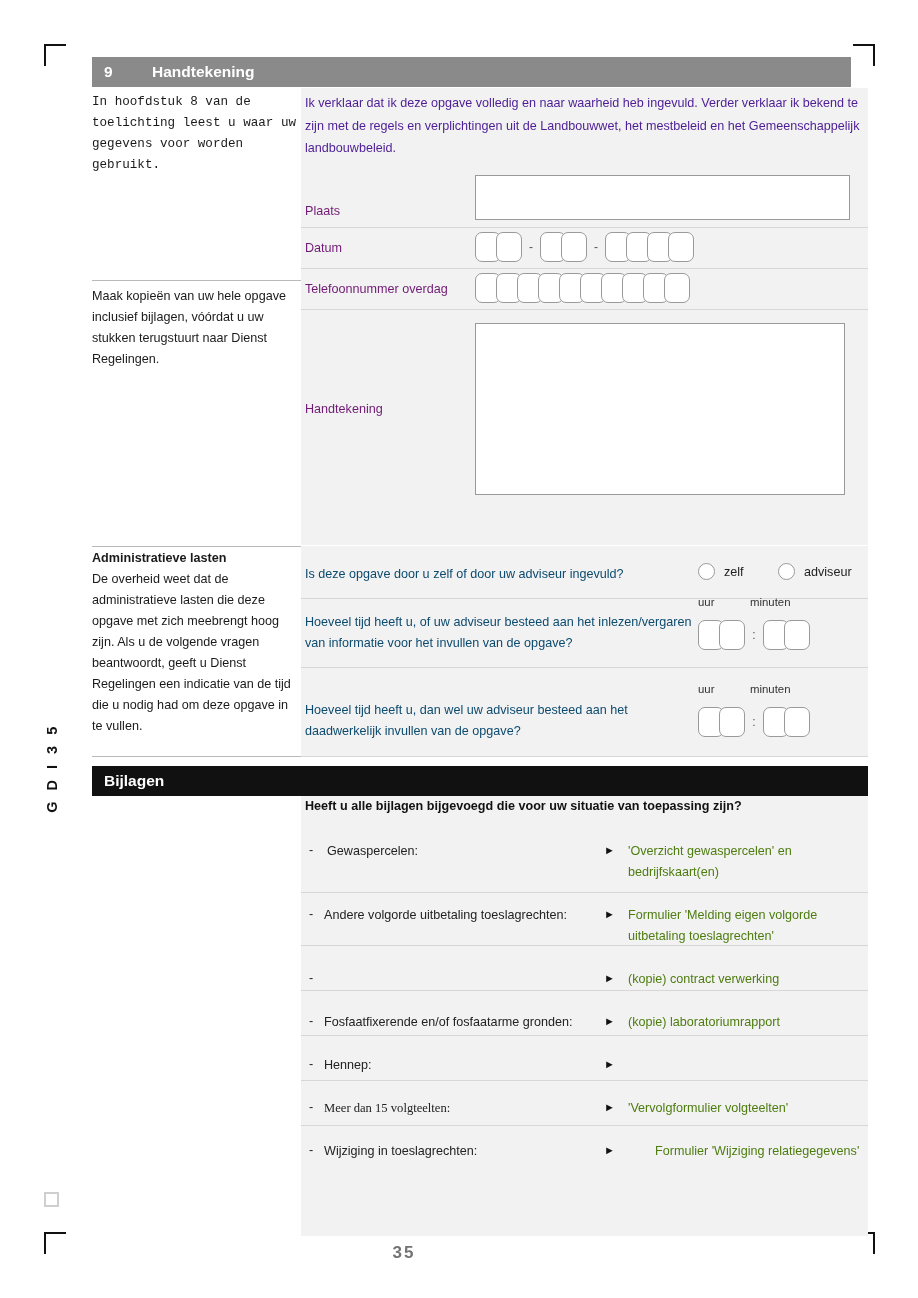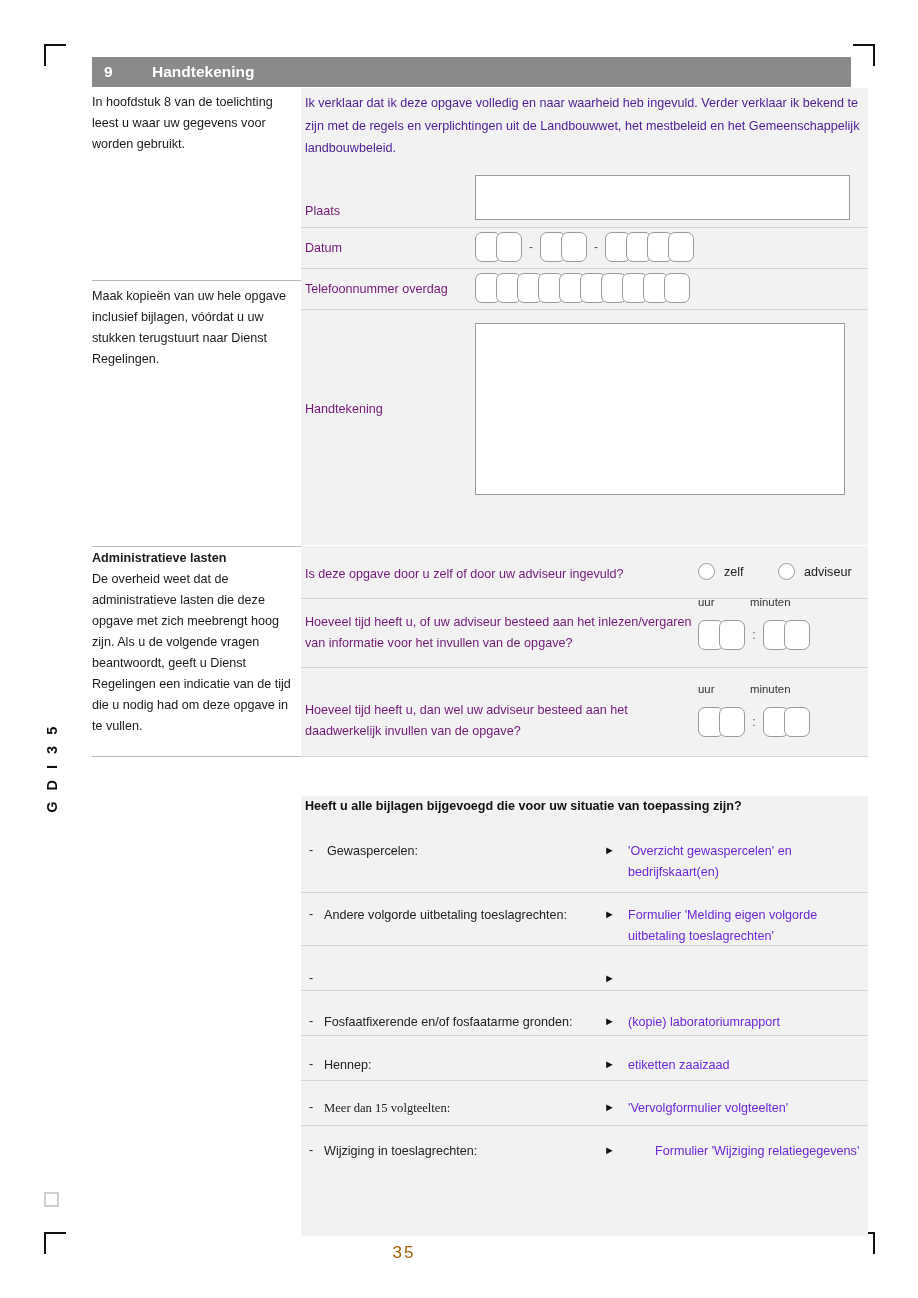--- a/index.html
+++ b/index.html
@@ -105,35 +105,35 @@
     width: 17px; height: 17px; border: 1px solid #9a9a9a;
     border-radius: 50%; background: #fff; display: inline-block;
   }
   .radio-wrap { position: absolute; display: flex; align-items: center; gap: 9px; }
   .radio-wrap span.lbl { font-size: 12.6px; color: #222; }
 
   .minilabel { position: absolute; font-size: 11.4px; color: #333; }
 
   
   .qtext {
-    position: absolute; font-size: 12.6px; line-height: 21px; color: #701a75;
+    position: absolute; font-size: 12.6px; line-height: 21px; color: #0c4a6e;
   }
 
   
   .bjq {
     position: absolute; left: 305px; font-size: 12.6px; font-weight: 700; color: #111;
   }
   .att-dash   { position: absolute; font-size: 12.6px; color: #222; }
   .att-name   { position: absolute; font-size: 12.6px; color: #222; line-height: 21px; width: 290px; }
   .att-arrow  { position: absolute; font-size: 11px; color: #111; }
-  .att-val    { position: absolute; font-size: 12.6px; color: #6d28d9; line-height: 21px; width: 250px; }
+  .att-val    { position: absolute; font-size: 12.6px; color: #4d7c0f; line-height: 21px; width: 250px; }
 
   .pagenum {
     position: absolute; left: 0; top: 1243px; width: 808px;
-    text-align: center; font-size: 17px; font-weight: 400; letter-spacing: 2px; color: #a16207;
+    text-align: center; font-size: 17px; font-weight: 700; letter-spacing: 2px; color: #737373;
   }
 </style>
 </head>
 <body>
 
 <div class="page">
 
   <div class="cropmark cm-tl">
       <i class="h"></i>
       <i class="v"></i>
@@ -155,21 +155,21 @@
   <div class="spine">G D I 3 5</div>
 
   <div class="bar bar-grey">
     <span class="num">9</span>
     <span class="ttl">Handtekening</span>
   </div>
 
   <div class="rcol" style="top:88px; height:139px;"></div>
   <div class="declare">Ik verklaar dat ik deze opgave volledig en naar waarheid heb ingevuld. Verder verklaar ik bekend te zijn met de regels en verplichtingen uit de Landbouwwet, het mestbeleid en het Gemeenschappelijk landbouwbeleid.</div>
 
-  <div class="lnote" style="top:92px;">In hoofdstuk 8 van de toelichting leest u waar uw gegevens voor worden gebruikt.</div>
+  <div class="lnote" style="top:92px;font-family:Liberation Mono, monospace;">In hoofdstuk 8 van de toelichting leest u waar uw gegevens voor worden gebruikt.</div>
 
   <div class="rcol" style="top:170px; height:57px;"></div>
   <div class="frow" style="top:170px; height:57px;">
     <span class="flabel" style="top:34px;">Plaats</span>
     <div class="bigbox" style="left:174px; top:5px; width:375px; height:45px;"></div>
   </div>
   <div class="rrule" style="top:227px;"></div>
 
   <div class="rcol" style="top:228px; height:40px;"></div>
   <div class="frow" style="top:228px; height:40px;">
@@ -254,20 +254,23 @@
   <div class="comb" style="left:698px; top:707px;">
     <span class="cell"></span>
     <span class="cell last"></span>
     <span class="sep">:</span>
     <span class="cell"></span>
     <span class="cell last"></span>
   </div>
   <div class="lrule" style="top:756px;"></div>
   <div class="rrule" style="top:756px;"></div>
 
+  <div class="bar bar-black">
+    <span class="ttl">Bijlagen</span>
+  </div>
 
   <div class="rcol" style="top:796px; height:44px;"></div>
   <div class="bjq" style="top:799px;">Heeft u alle bijlagen bijgevoegd die voor uw situatie van toepassing zijn?</div>
 
   <div class="rcol" style="top:840px; height:52px;"></div>
   <div class="att-dash" style="left:309px; top:843px;">-</div>
   <div class="att-name" style="left:327px; top:841px;">Gewaspercelen:</div>
   <div class="att-arrow" style="left:604px; top:844px;">►</div>
   <div class="att-val" style="left:628px; top:841px;">'Overzicht gewaspercelen' en bedrijfskaart(en)</div>
   <div class="rrule" style="top:892px;"></div>
@@ -275,34 +278,34 @@
   <div class="rcol" style="top:893px; height:52px;"></div>
   <div class="att-dash" style="left:309px; top:907px;">-</div>
   <div class="att-name" style="left:324px; top:905px;">Andere volgorde uitbetaling toeslagrechten:</div>
   <div class="att-arrow" style="left:604px; top:908px;">►</div>
   <div class="att-val" style="left:628px; top:905px;">Formulier 'Melding eigen volgorde uitbetaling toeslagrechten'</div>
   <div class="rrule" style="top:945px;"></div>
 
   <div class="rcol" style="top:946px; height:44px;"></div>
   <div class="att-dash" style="left:309px; top:971px;">-</div>
   <div class="att-arrow" style="left:604px; top:972px;">►</div>
+  <div class="att-val" style="left:628px; top:969px;">(kopie) contract verwerking</div>
   <div class="rrule" style="top:990px;"></div>
 
   <div class="rcol" style="top:991px; height:44px;"></div>
   <div class="att-dash" style="left:309px; top:1014px;">-</div>
   <div class="att-name" style="left:324px; top:1012px;">Fosfaatfixerende en/of fosfaatarme gronden:</div>
   <div class="att-arrow" style="left:604px; top:1015px;">►</div>
   <div class="att-val" style="left:628px; top:1012px;">(kopie) laboratoriumrapport</div>
   <div class="rrule" style="top:1035px;"></div>
 
   <div class="rcol" style="top:1036px; height:44px;"></div>
   <div class="att-dash" style="left:309px; top:1057px;">-</div>
   <div class="att-name" style="left:324px; top:1055px;">Hennep:</div>
   <div class="att-arrow" style="left:604px; top:1058px;">►</div>
-  <div class="att-val" style="left:628px; top:1055px;">etiketten zaaizaad</div>
   <div class="rrule" style="top:1080px;"></div>
 
   <div class="rcol" style="top:1081px; height:44px;"></div>
   <div class="att-dash" style="left:309px; top:1100px;">-</div>
   <div class="att-name" style="left:324px; top:1098px;font-family:Liberation Serif, serif;">Meer dan 15 volgteelten:</div>
   <div class="att-arrow" style="left:604px; top:1101px;">►</div>
   <div class="att-val" style="left:628px; top:1098px;">'Vervolgformulier volgteelten'</div>
   <div class="rrule" style="top:1125px;"></div>
 
   <div class="rcol" style="top:1126px; height:110px;"></div>

